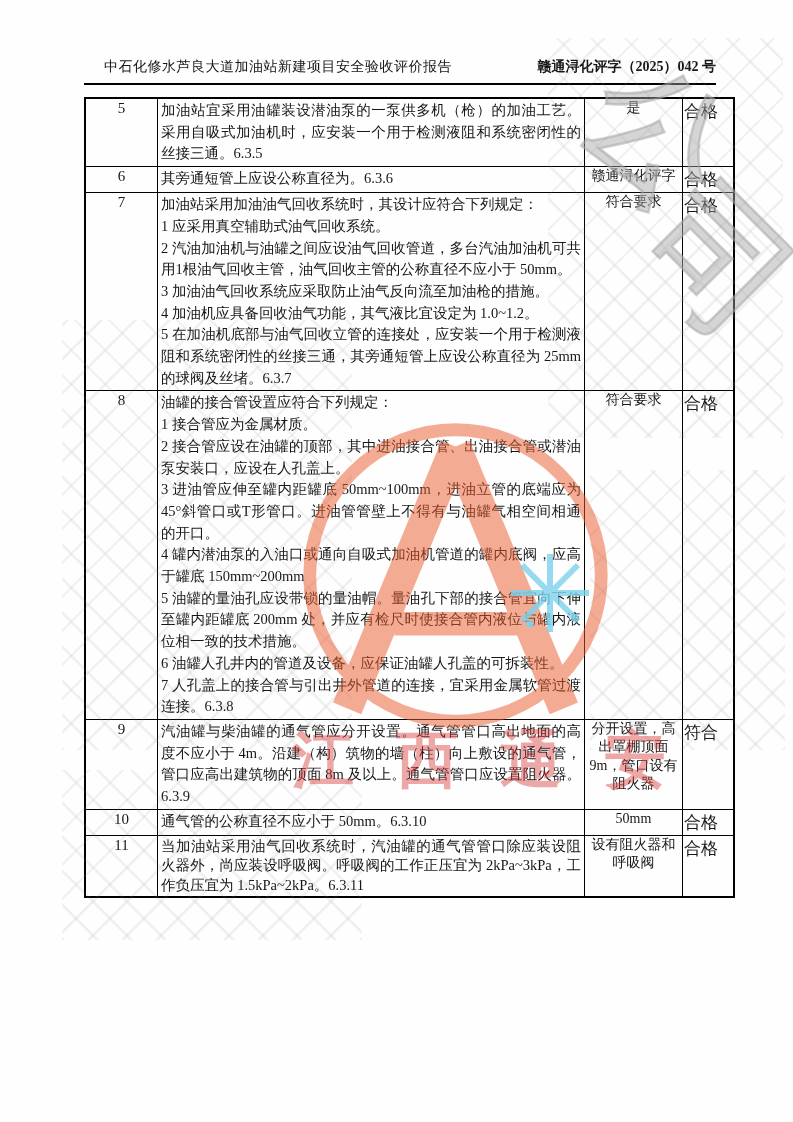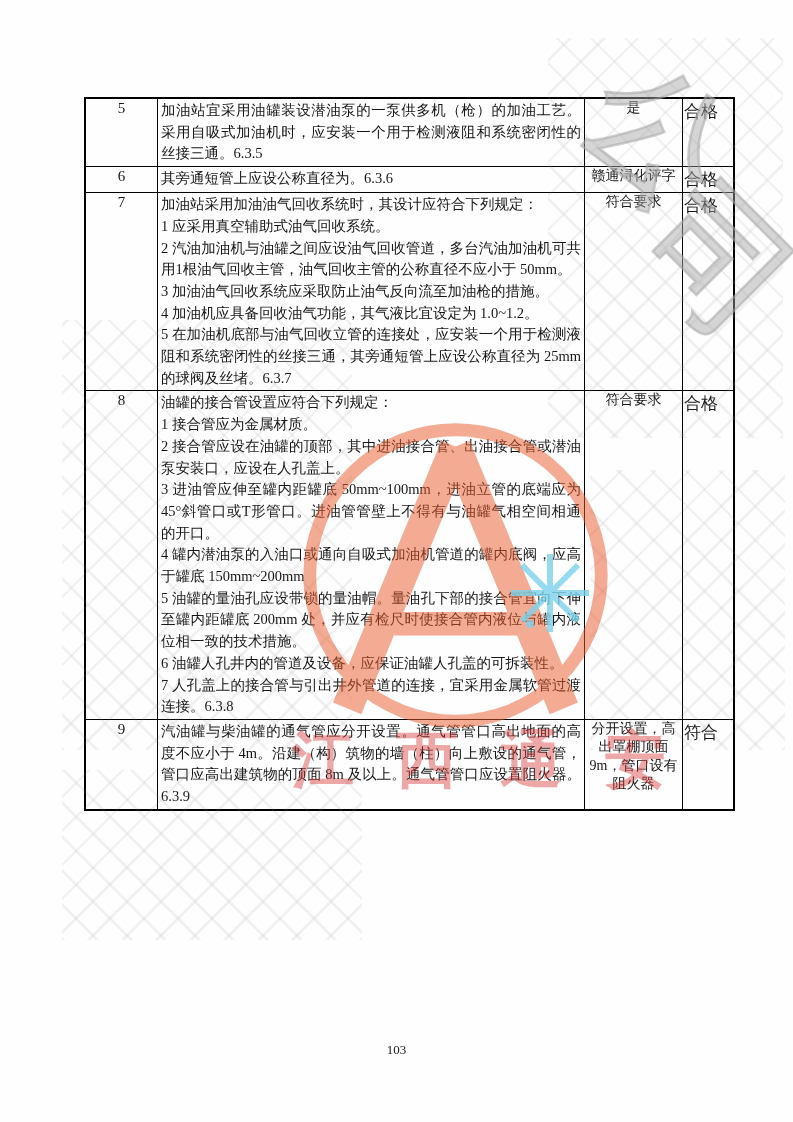--- a/index.html
+++ b/index.html
@@ -68,20 +68,24 @@
     font-family:"Liberation Serif","DejaVu Serif",serif;line-height:1;
   }
   .gl1{left:588px;top:66px;}
   .gl2{left:648px;top:192px;}
 </style>
 </head>
 <body>
 
 <div class="page">
 
+  <div class="header">
+    <span class="left">中石化修水芦良大道加油站新建项目安全验收评价报告</span>
+    <span class="right">赣通浔化评字（2025）042 号</span>
+  </div>
 
   <table class="review">
     <tbody>
       <tr style="height:66px">
         <td class="c-num">5</td>
         <td class="c-desc">加油站宜采用油罐装设潜油泵的一泵供多机（枪）的加油工艺。采用自吸式加油机时，应安装一个用于检测液阻和系统密闭性的丝接三通。6.3.5</td>
         <td class="c-status">是</td>
         <td class="c-result">合格</td>
       </tr>
       <tr style="height:26px">
@@ -113,24 +117,35 @@
 7 人孔盖上的接合管与引出井外管道的连接，宜采用金属软管过渡连接。6.3.8</td>
         <td class="c-status">符合要求</td>
         <td class="c-result">合格</td>
       </tr>
       <tr style="height:75px">
         <td class="c-num">9</td>
         <td class="c-desc">汽油罐与柴油罐的通气管应分开设置。通气管管口高出地面的高度不应小于 4m。沿建（构）筑物的墙（柱）向上敷设的通气管，管口应高出建筑物的顶面 8m 及以上。通气管管口应设置阻火器。6.3.9</td>
         <td class="c-status">分开设置，高出罩棚顶面 9m，管口设有阻火器</td>
         <td class="c-result">符合</td>
       </tr>
+      <tr style="height:26px">
+        <td class="c-num">10</td>
+        <td class="c-desc">通气管的公称直径不应小于 50mm。6.3.10</td>
+        <td class="c-status">50mm</td>
+        <td class="c-result">合格</td>
+      </tr>
+      <tr style="height:60px">
+        <td class="c-num">11</td>
+        <td class="c-desc tight2">当加油站采用油气回收系统时，汽油罐的通气管管口除应装设阻火器外，尚应装设呼吸阀。呼吸阀的工作正压宜为 2kPa~3kPa，工作负压宜为 1.5kPa~2kPa。6.3.11</td>
+        <td class="c-status">设有阻火器和呼吸阀</td>
+        <td class="c-result">合格</td>
+      </tr>
     </tbody>
   </table>
 
-  <div class="footer">103</div>
 
   <div class="wm">
     <div class="wm-lattice lat1"></div>
     <div class="wm-lattice lat2"></div>
     <div class="wm-lattice lat3"></div>
     <div class="wm-lattice lat4"></div>
 
     <span class="wm-glyph gl1">公</span>
     <span class="wm-glyph gl2">司</span>
 

